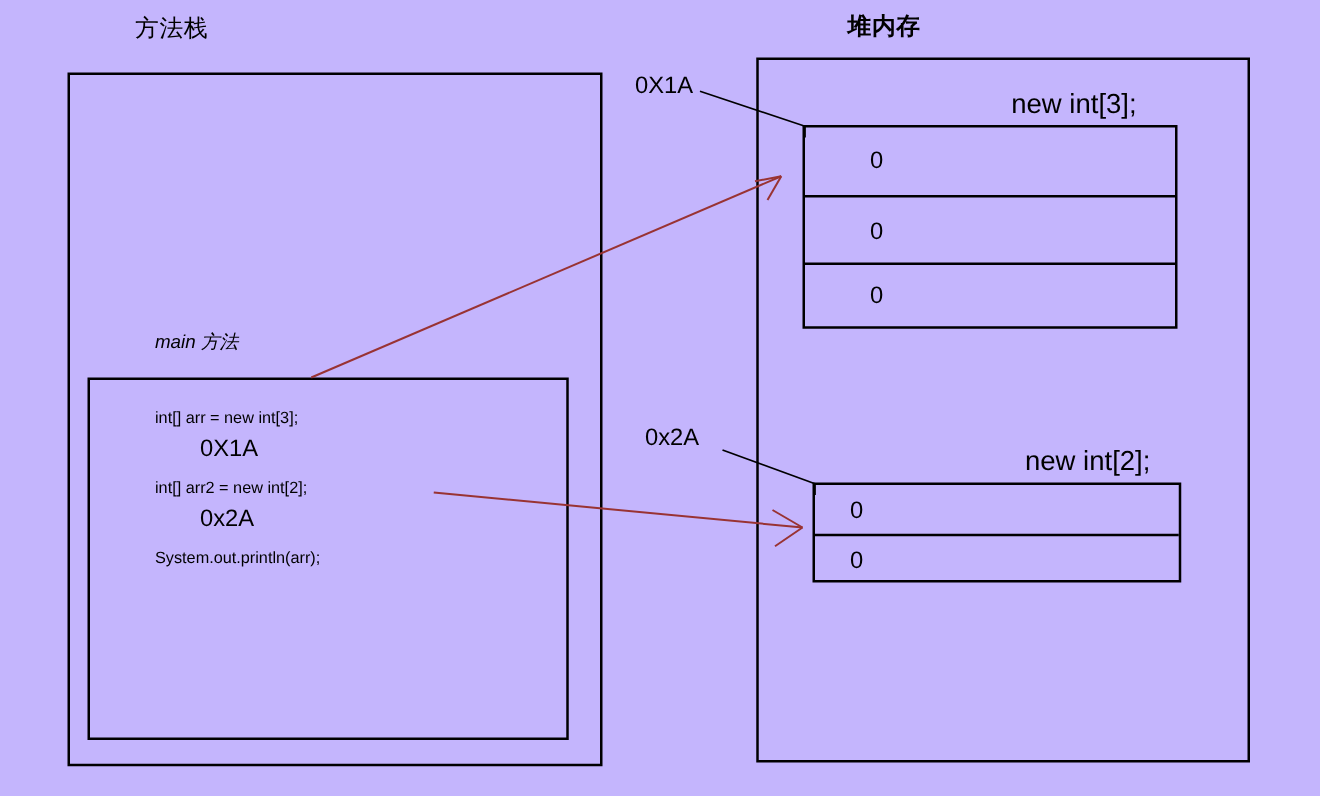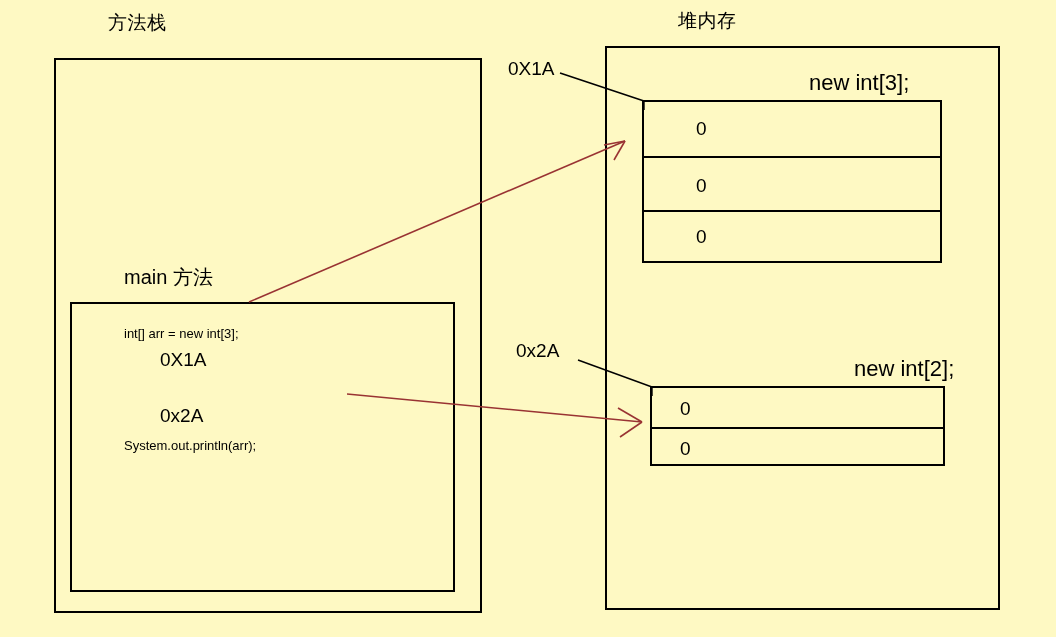--- a/index.html
+++ b/index.html
@@ -8,21 +8,21 @@
     background: #ffffff;
   }
   body {
     font-family: "Liberation Sans", "DejaVu Sans", sans-serif;
     color: #000000;
   }
   #canvas {
     position: relative;
     width: 1056px;
     height: 637px;
-    background: #fef9c3;
+    background: #c4b5fd;
     overflow: hidden;
   }
   .abs { position: absolute; }
 
   
   .title {
     font-size: 19px;
     color: #000;
     white-space: nowrap;
     letter-spacing: 0.5px;
@@ -45,23 +45,24 @@
     font-size: 13px;
     white-space: nowrap;
     color: #000;
   }
   .addr-line {
     font-size: 19px;
     white-space: nowrap;
     color: #000;
   }
   .main-label {
-    font-size: 20px;
+    font-size: 15px;
     white-space: nowrap;
     color: #000;
+    font-style: italic;
   }
 
   
   .array-box {
     border: 2px solid #000;
     box-sizing: border-box;
     background: transparent;
   }
   .array-cell {
     box-sizing: border-box;
@@ -96,31 +97,32 @@
     pointer-events: none;
   }
 </style>
 </head>
 <body>
 
 <div id="canvas">
 
   <div class="abs title" style="left:108px; top:10px;">方法栈</div>
 
-  <div class="abs title" style="left:678px; top:8px;">堆内存</div>
+  <div class="abs title" style="left:678px; top:8px;font-weight:bold;">堆内存</div>
 
   <div class="abs outer-box" style="left:54px; top:58px; width:428px; height:555px;"></div>
 
   <div class="abs main-label" style="left:124px; top:264px;">main 方法</div>
 
   <div class="abs inner-box" style="left:70px; top:302px; width:385px; height:290px;"></div>
 
   <div class="abs code-line" style="left:124px; top:326px;">int[] arr = new int[3];</div>
   <div class="abs addr-line" style="left:160px; top:349px;">0X1A</div>
 
+  <div class="abs code-line" style="left:124px; top:382px;">int[] arr2 = new int[2];</div>
   <div class="abs addr-line" style="left:160px; top:405px;">0x2A</div>
 
   <div class="abs code-line" style="left:124px; top:438px;">System.out.println(arr);</div>
 
 
   <div class="abs outer-box" style="left:605px; top:46px; width:395px; height:564px;"></div>
 
   <div class="abs addr-tag" style="left:508px; top:58px;">0X1A</div>
 
   <div class="abs heap-label" style="left:809px; top:70px;">new int[3];</div>
@@ -132,21 +134,21 @@
     <div class="array-cell" style="height:54px;">
       <span class="cell-value" style="left:52px; top:18px;">0</span>
     </div>
     <div class="array-cell" style="height:51px;">
       <span class="cell-value" style="left:52px; top:15px;">0</span>
     </div>
   </div>
 
   <div class="abs addr-tag" style="left:516px; top:340px;">0x2A</div>
 
-  <div class="abs heap-label" style="left:854px; top:356px;">new int[2];</div>
+  <div class="abs heap-label" style="left:820px; top:356px;">new int[2];</div>
 
   <div class="abs array-box" style="left:650px; top:386px; width:295px; height:80px;">
     <div class="array-cell" style="height:39px;">
       <span class="cell-value" style="left:28px; top:11px;">0</span>
     </div>
     <div class="array-cell" style="height:37px;">
       <span class="cell-value" style="left:28px; top:10px;">0</span>
     </div>
   </div>
 

